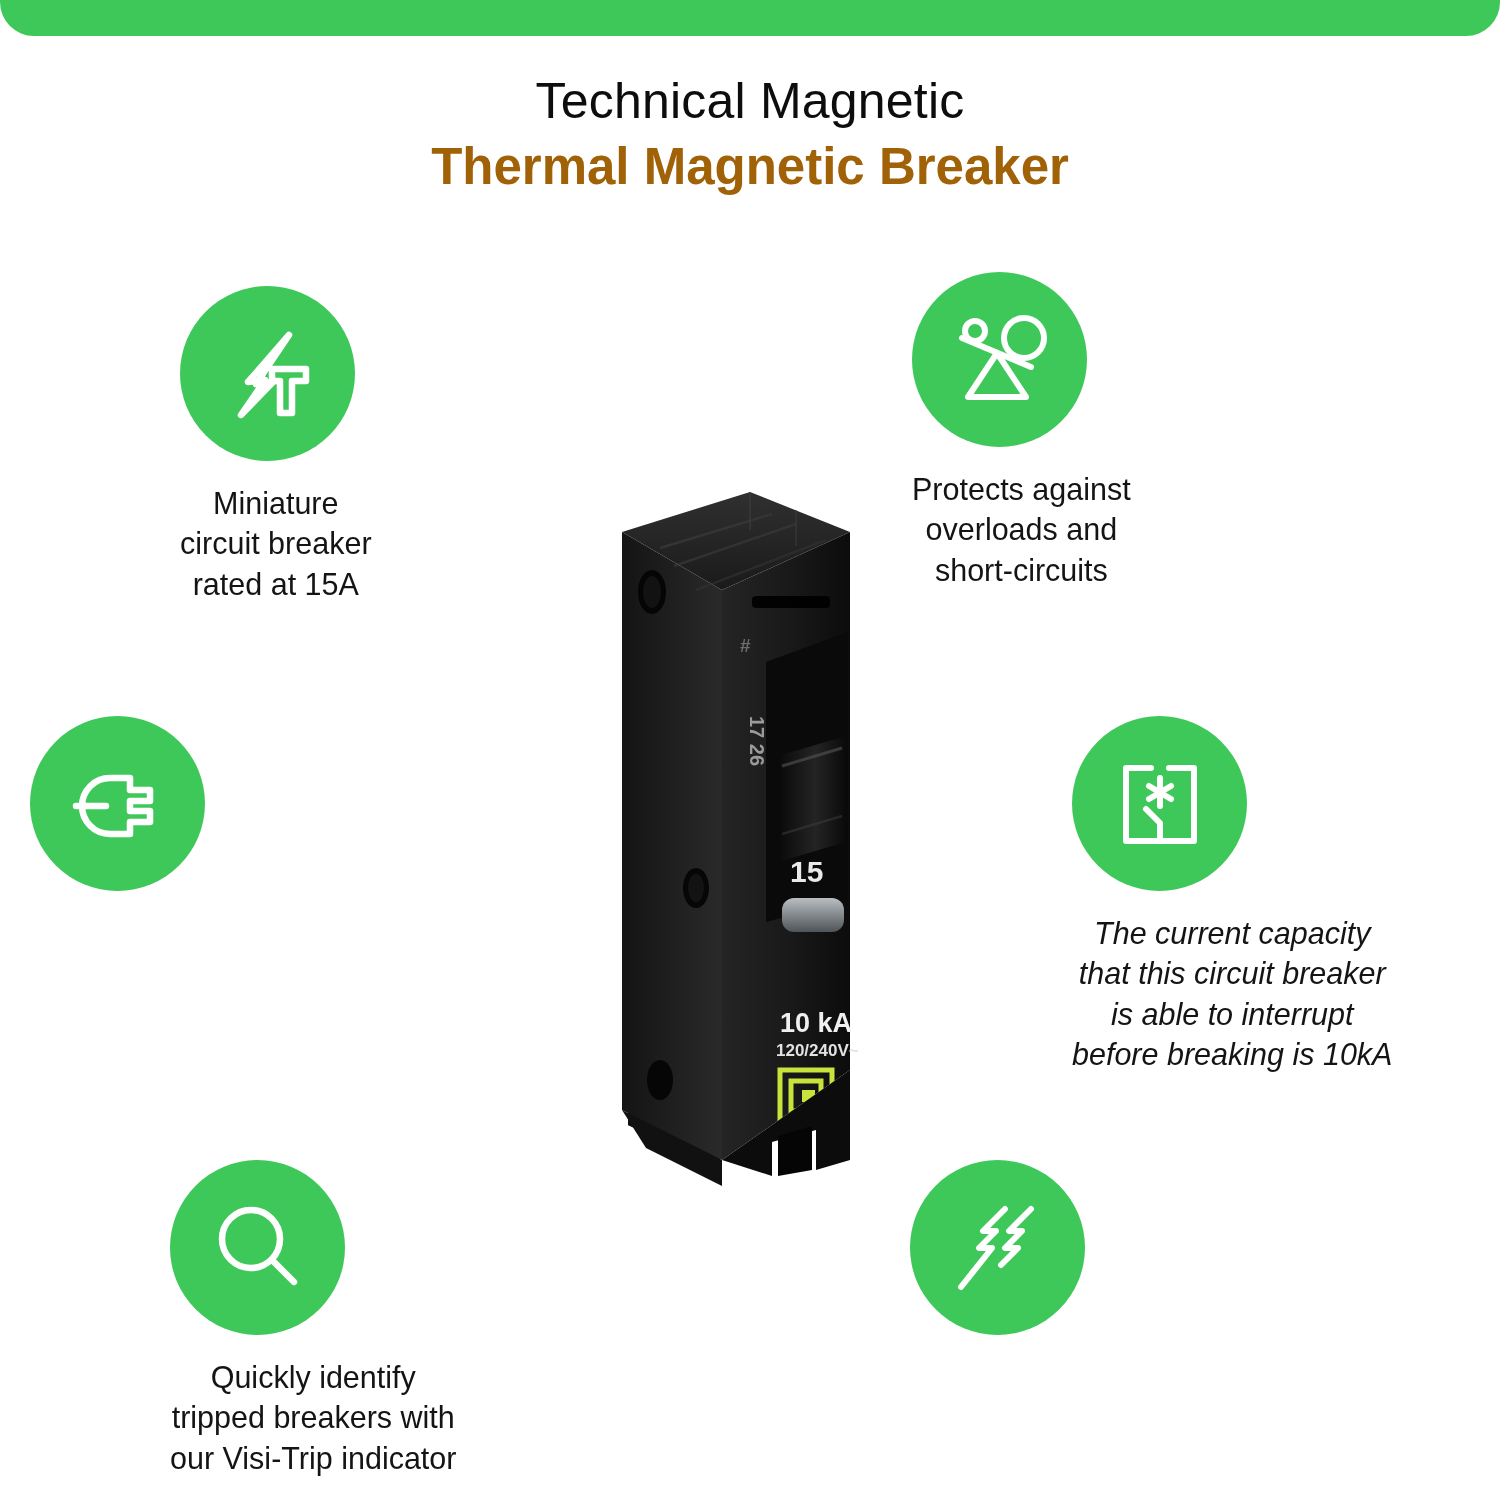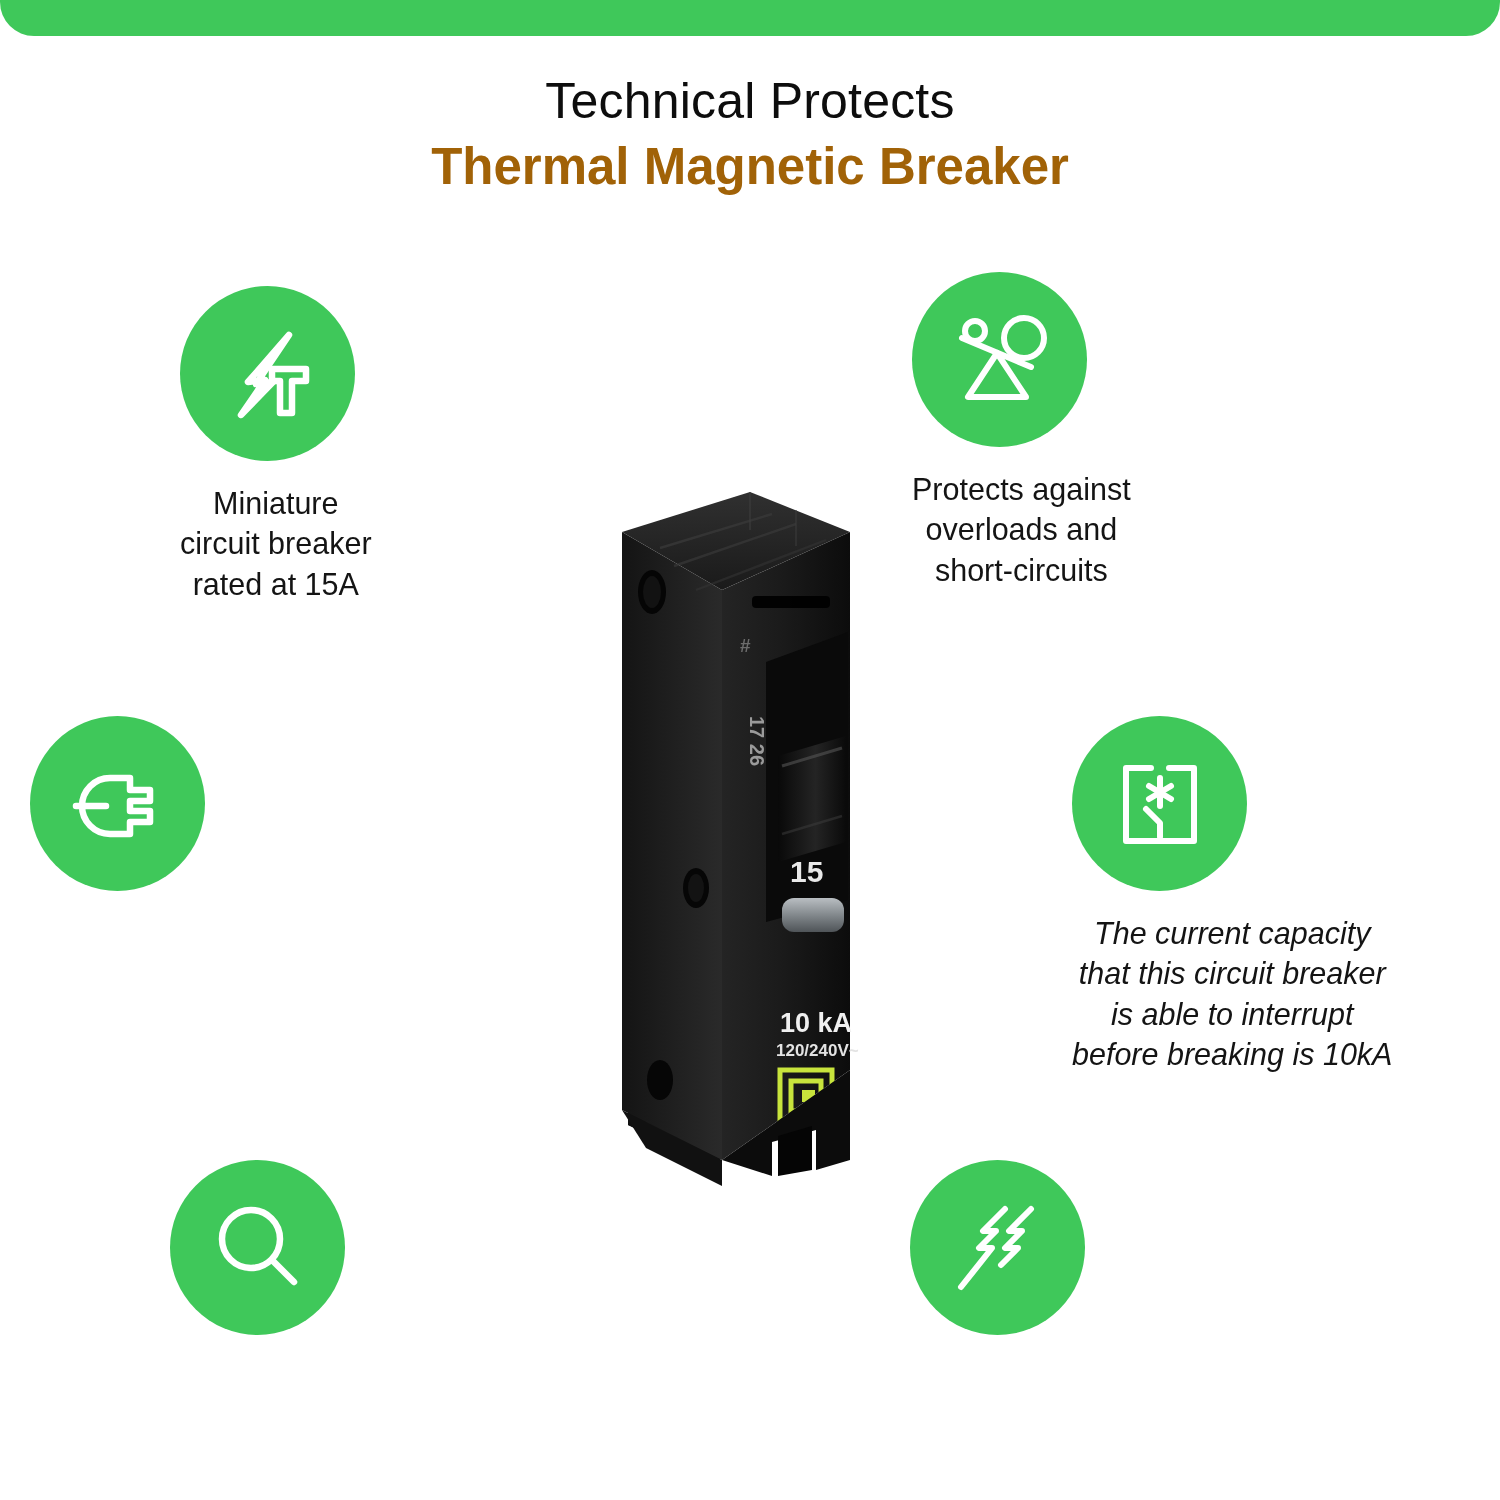--- a/index.html
+++ b/index.html
@@ -99,21 +99,21 @@
     height: 740px;
   }
   #product svg { display: block; }
 </style>
 </head>
 <body>
 
 <div id="top-bar"></div>
 
 <div id="header">
-  <div class="eyebrow">Technical Protects</div>
+  <div class="eyebrow">Technical Magnetic</div>
   <div class="headline">Thermal Magnetic Breaker</div>
 </div>
 
 <div class="benefit" id="benefit-1">
   <div class="circle">
     <span>
       <svg width="110" height="110" viewBox="0 0 110 110" fill="none" stroke="#ffffff" stroke-width="6.5" stroke-linecap="round" stroke-linejoin="round">
         <path d="M76 16 L35 63 L52 61 L28 96 L60 63 L43 65 Z"></path>
         <path d="M59 50 L93 50 L93 62 L79 62 L79 94 L67 94 L67 62 L59 62 Z"></path>
       </svg>
@@ -172,20 +172,23 @@
 
 <div class="benefit" id="benefit-5">
   <div class="circle">
     <span>
       <svg width="110" height="110" viewBox="0 0 110 110" fill="none" stroke="#ffffff" stroke-width="6.5" stroke-linecap="round" stroke-linejoin="round">
         <circle cx="48" cy="46" r="29"></circle>
         <path d="M69 67 L91 89"></path>
       </svg>
     </span>
   </div>
+  <div class="caption">Quickly identify
+tripped breakers with
+our Visi-Trip indicator</div>
 </div>
 
 <div class="benefit" id="benefit-6">
   <div class="circle">
     <span>
       <svg width="110" height="110" viewBox="0 0 110 110" fill="none" stroke="#ffffff" stroke-width="6" stroke-linecap="round" stroke-linejoin="round">
         <path d="M62 16 L40 38 L53 38 L36 55 L49 55 L18 94"></path>
         <path d="M88 16 L66 38 L79 38 L62 55 L75 55 L58 72"></path>
       </svg>
     </span>

